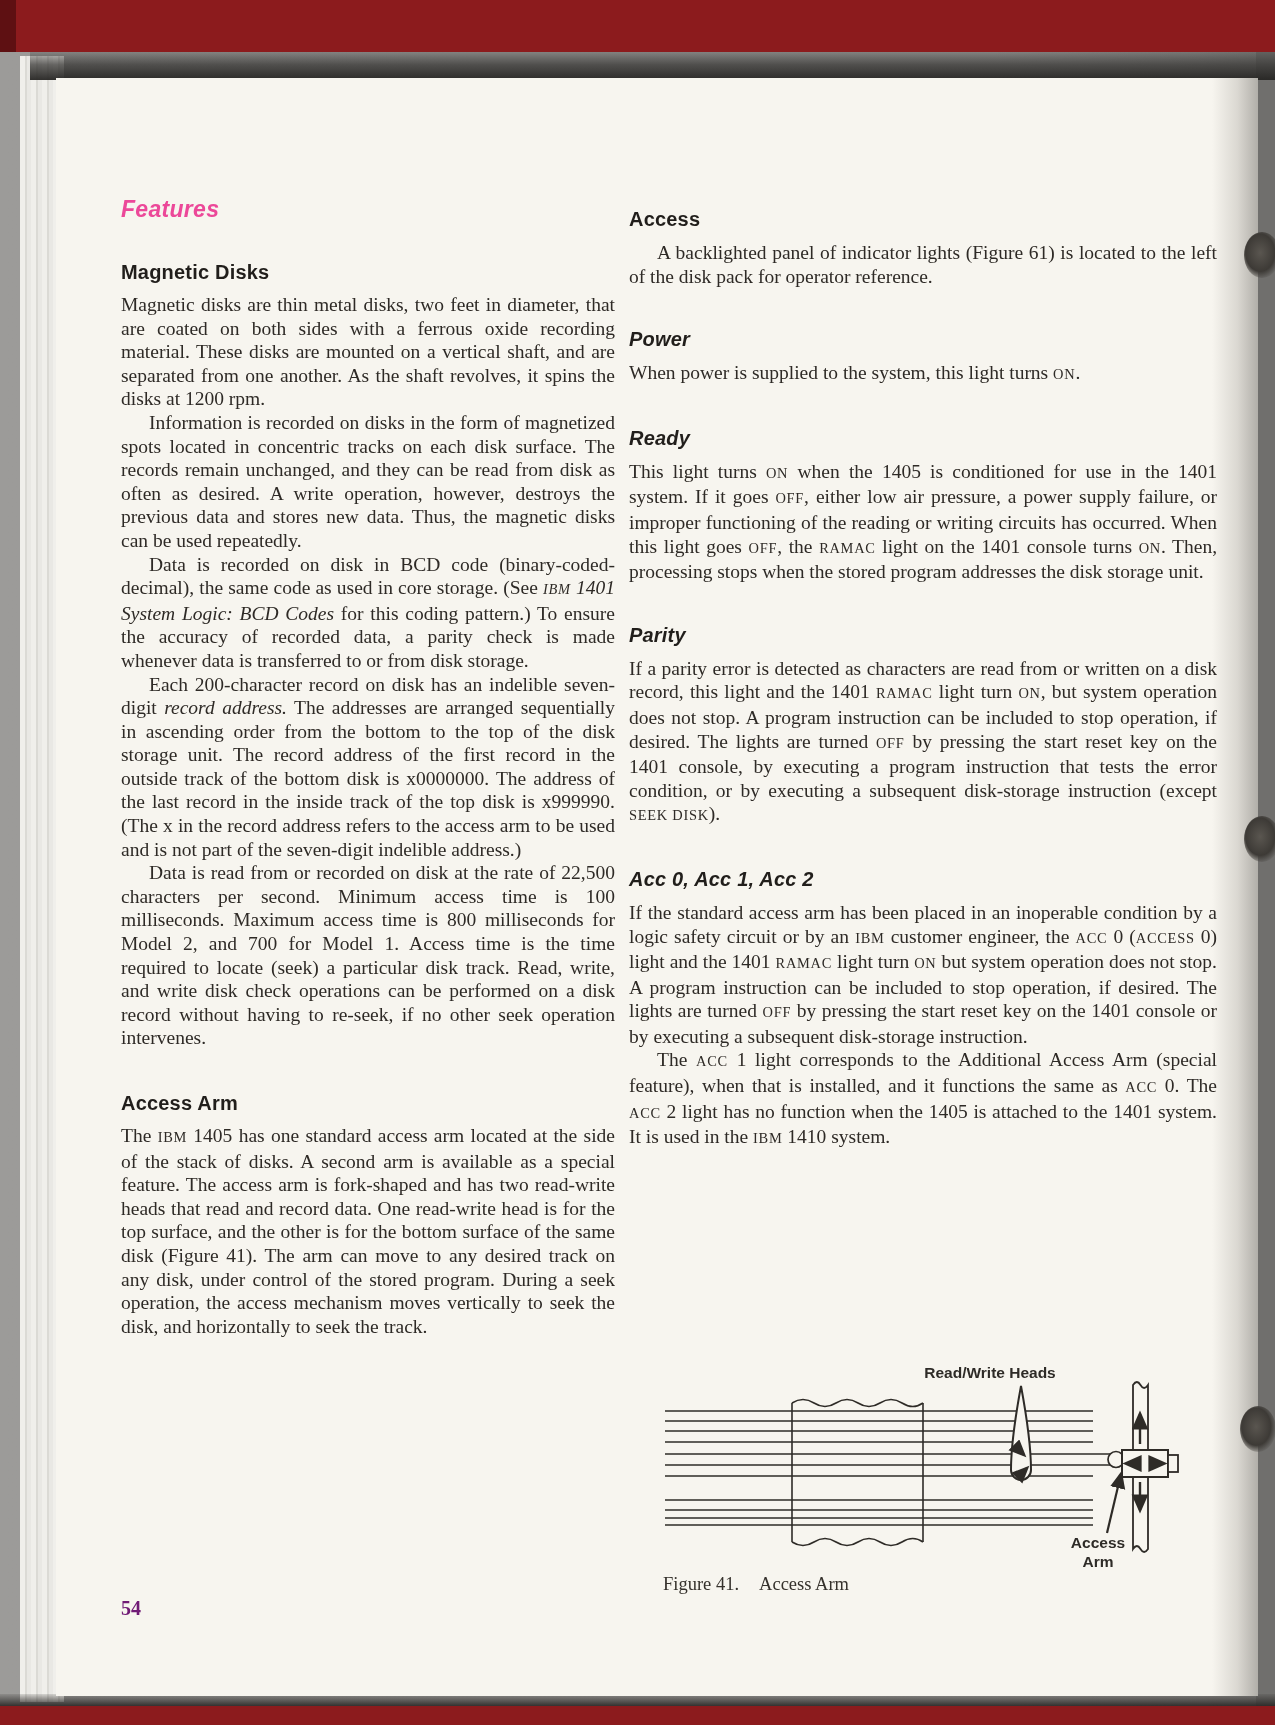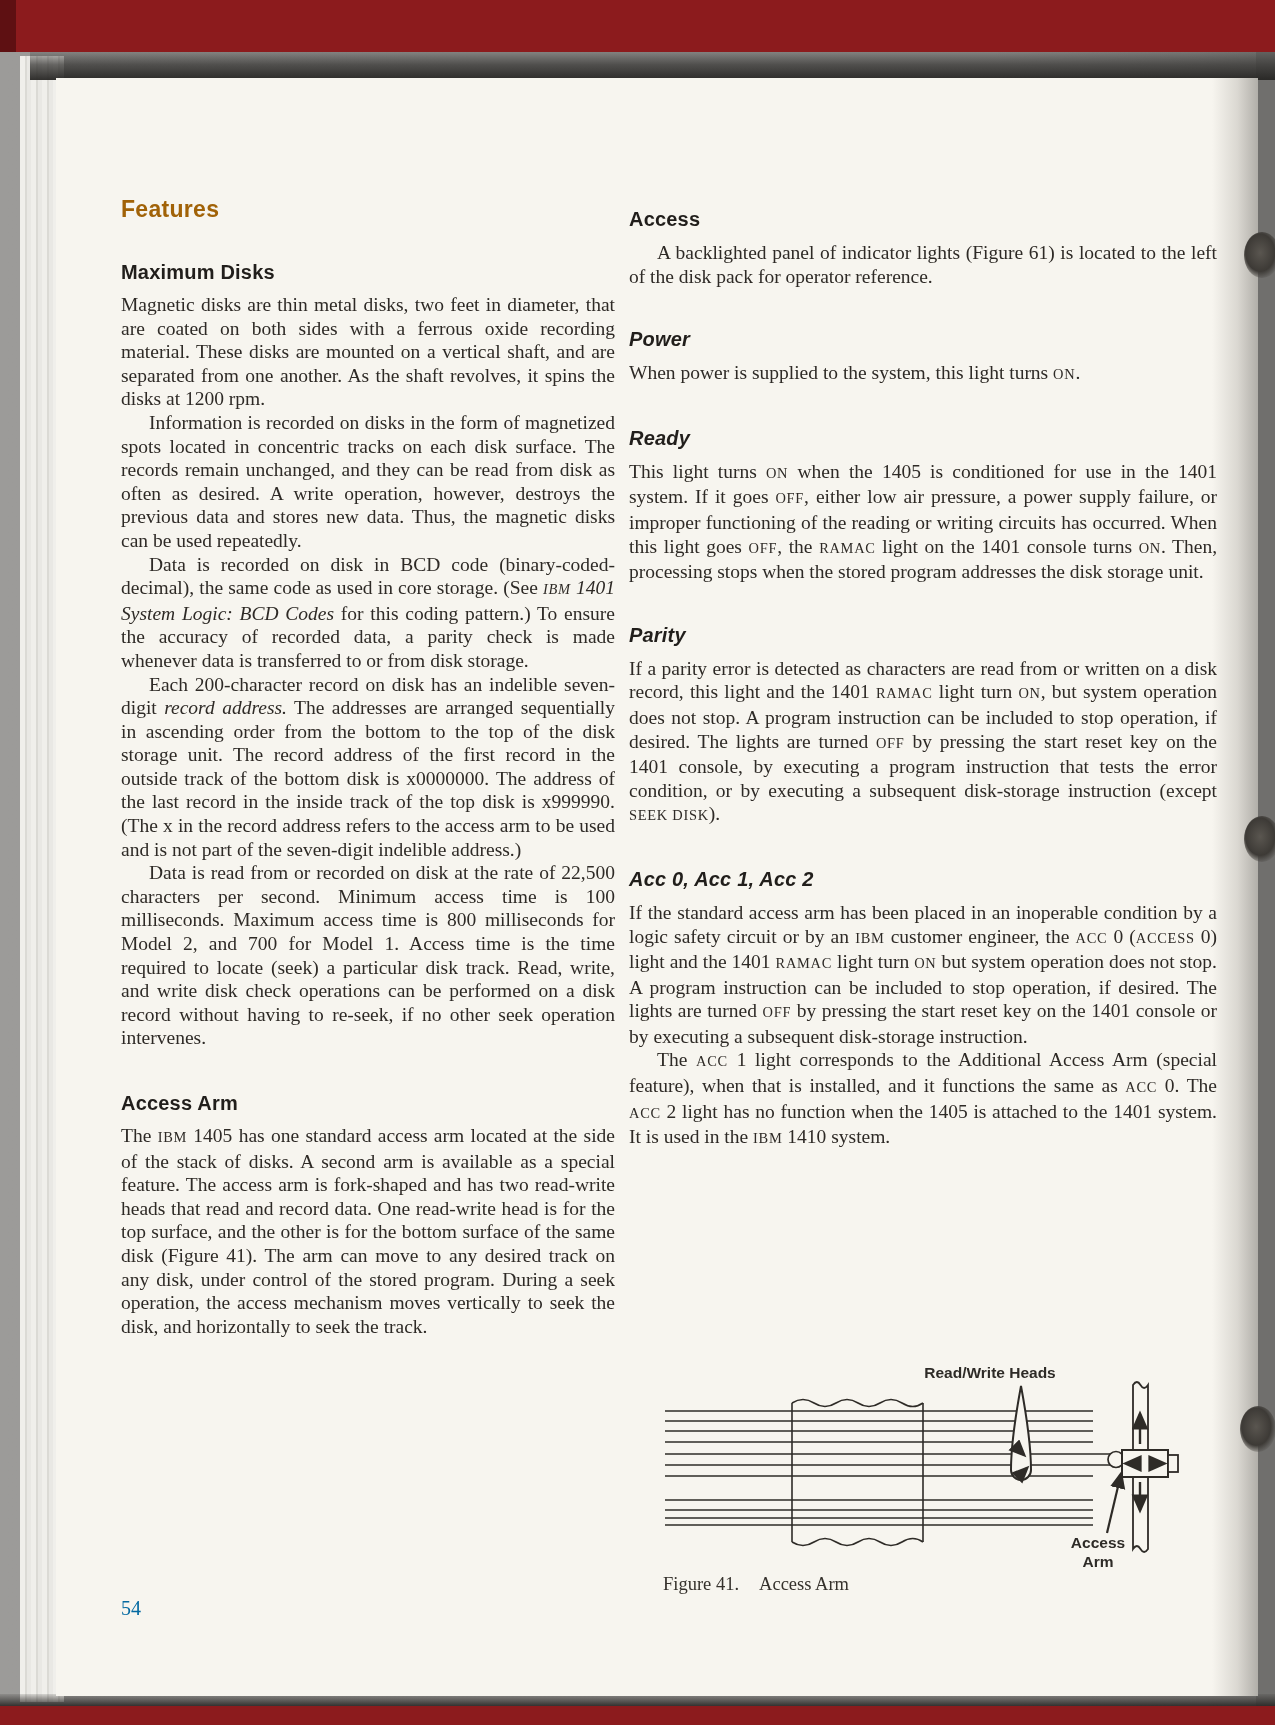--- a/index.html
+++ b/index.html
@@ -24,31 +24,31 @@
     background:linear-gradient(180deg,rgba(60,58,56,.15) 0%,rgba(40,38,36,.9) 100%);}
   
   .page{left:56px;top:78px;width:1202px;height:1618px;background:#f7f5ef;z-index:4;}
   .page::after{content:"";position:absolute;right:0;top:0;bottom:0;width:46px;
     background:linear-gradient(90deg,rgba(120,115,108,0) 0%,rgba(118,113,106,.22) 55%,rgba(92,89,84,.45) 100%);}
   .punch{border-radius:50%;z-index:6;
     background:radial-gradient(ellipse at 45% 45%,#5a5650 0%,#3d3a36 52%,rgba(61,58,54,0) 76%);}
   .col{z-index:10;}
   p.body-p{font-size:19.5px;line-height:23.6px;text-align:justify;margin:0;color:#2e2a26;}
   .ind{text-indent:28px;}
-  .features-title{font-family:"Liberation Sans",sans-serif;font-weight:700;
-    font-size:23px;color:#a16207;margin:0 0 38px 0;letter-spacing:.3px;}
+  .features-title{font-family:"Liberation Sans",sans-serif;font-style:italic;font-weight:700;
+    font-size:23px;color:#ec4899;margin:0 0 38px 0;letter-spacing:.3px;}
   h3.sub{font-family:"Liberation Sans",sans-serif;font-size:20px;color:#211e1b;margin:0 0 9px 0;letter-spacing:.2px;}
   h3.up{font-style:normal;font-weight:700;}
   h3.it{font-style:italic;font-weight:700;}
   .mt-lg{margin-top:42px !important;}
   .rc-sec{margin-top:40px;}
   .rc-sec.first{margin-top:0;}
   .rc-sec h3{margin-bottom:10px;}
   .sc{font-size:.74em;letter-spacing:.05em;}
-  .page-number{font-size:20px;font-weight:400;color:#0369a1;z-index:10;}
+  .page-number{font-size:20px;font-weight:700;color:#701a75;z-index:10;}
   .fig-caption{font-size:18.5px;color:#35312c;z-index:10;}
   .fig-caption .cap-title{margin-left:20px;}
   svg text{font-family:"Liberation Sans",sans-serif;font-weight:700;fill:#2e2b27;}
 </style>
 </head>
 <body>
 
 <div class="abs bg-right-strip"></div>
 <div class="abs stack-edge"></div>
 <div class="abs shadow-top"></div>
@@ -58,21 +58,21 @@
 <div class="abs red-bar-top-corner"></div>
 <div class="abs red-bar-bottom"></div>
 
 <div class="abs punch" style="left:1244px;top:232px;width:36px;height:46px;"></div>
 <div class="abs punch" style="left:1244px;top:816px;width:36px;height:46px;"></div>
 <div class="abs punch" style="left:1240px;top:1406px;width:36px;height:46px;"></div>
 
 <div class="abs col" style="left:121px;top:196px;width:494px;">
   <div class="features-title">Features</div>
 
-  <h3 class="sub up">Maximum Disks</h3>
+  <h3 class="sub up">Magnetic Disks</h3>
   <p class="body-p">Magnetic disks are thin metal disks, two feet in diameter, that are coated on both sides with a ferrous oxide recording material. These disks are mounted on a vertical shaft, and are separated from one another. As the shaft revolves, it spins the disks at 1200 rpm.</p>
   <p class="body-p ind">Information is recorded on disks in the form of magnetized spots located in concentric tracks on each disk surface. The records remain unchanged, and they can be read from disk as often as desired. A write operation, however, destroys the previous data and stores new data. Thus, the magnetic disks can be used repeatedly.</p>
   <p class="body-p ind">Data is recorded on disk in BCD code (binary-coded-decimal), the same code as used in core storage. (See <i><span class="sc">IBM</span> 1401 System Logic: BCD Codes</i> for this coding pattern.) To ensure the accuracy of recorded data, a parity check is made whenever data is transferred to or from disk storage.</p>
   <p class="body-p ind">Each 200-character record on disk has an indelible seven-digit <i>record address.</i> The addresses are arranged sequentially in ascending order from the bottom to the top of the disk storage unit. The record address of the first record in the outside track of the bottom disk is x0000000. The address of the last record in the inside track of the top disk is x999990. (The x in the record address refers to the access arm to be used and is not part of the seven-digit indelible address.)</p>
   <p class="body-p ind">Data is read from or recorded on disk at the rate of 22,500 characters per second. Minimum access time is 100 milliseconds. Maximum access time is 800 milliseconds for Model 2, and 700 for Model 1. Access time is the time required to locate (seek) a particular disk track. Read, write, and write disk check operations can be performed on a disk record without having to re-seek, if no other seek operation intervenes.</p>
 
   <h3 class="sub up mt-lg">Access Arm</h3>
   <p class="body-p">The <span class="sc">IBM</span> 1405 has one standard access arm located at the side of the stack of disks. A second arm is available as a special feature. The access arm is fork-shaped and has two read-write heads that read and record data. One read-write head is for the top surface, and the other is for the bottom surface of the same disk (Figure 41). The arm can move to any desired track on any disk, under control of the stored program. During a seek operation, the access mechanism moves vertically to seek the disk, and horizontally to seek the track.</p>
 </div>
 

